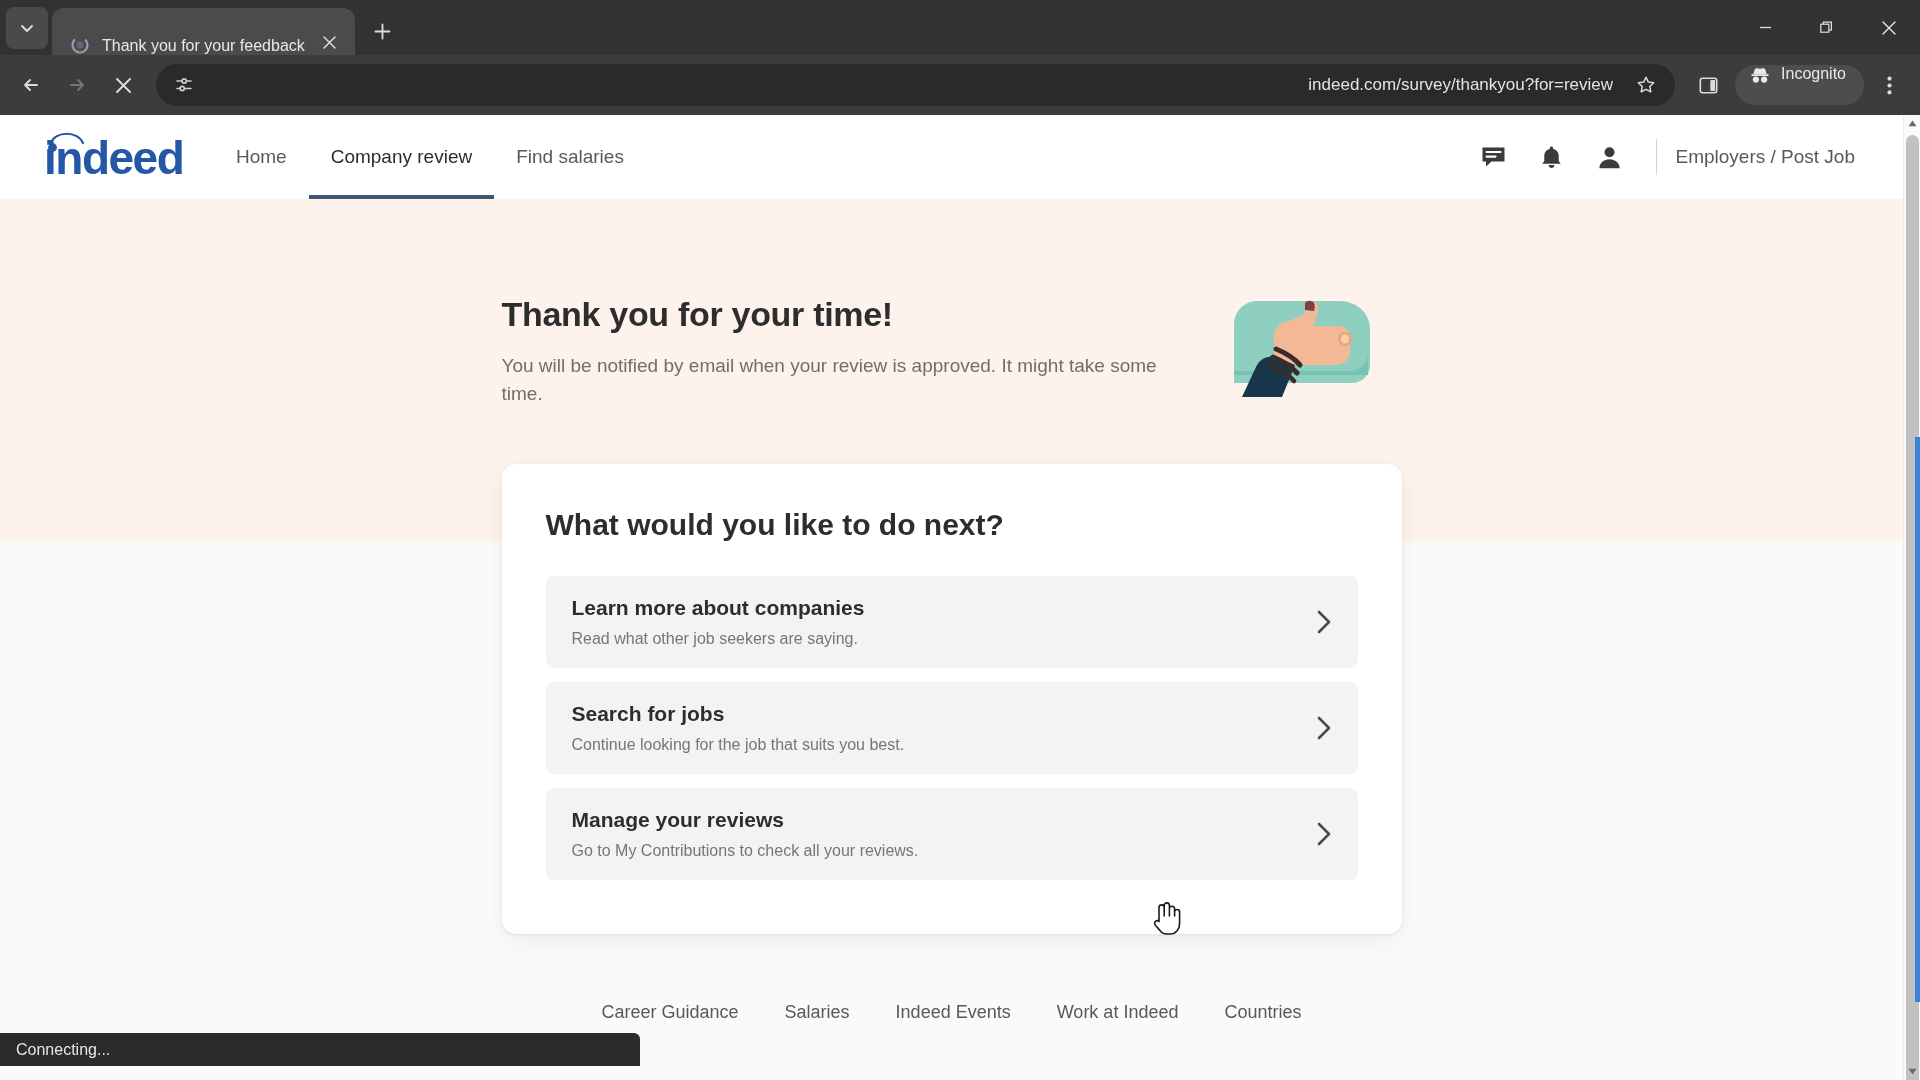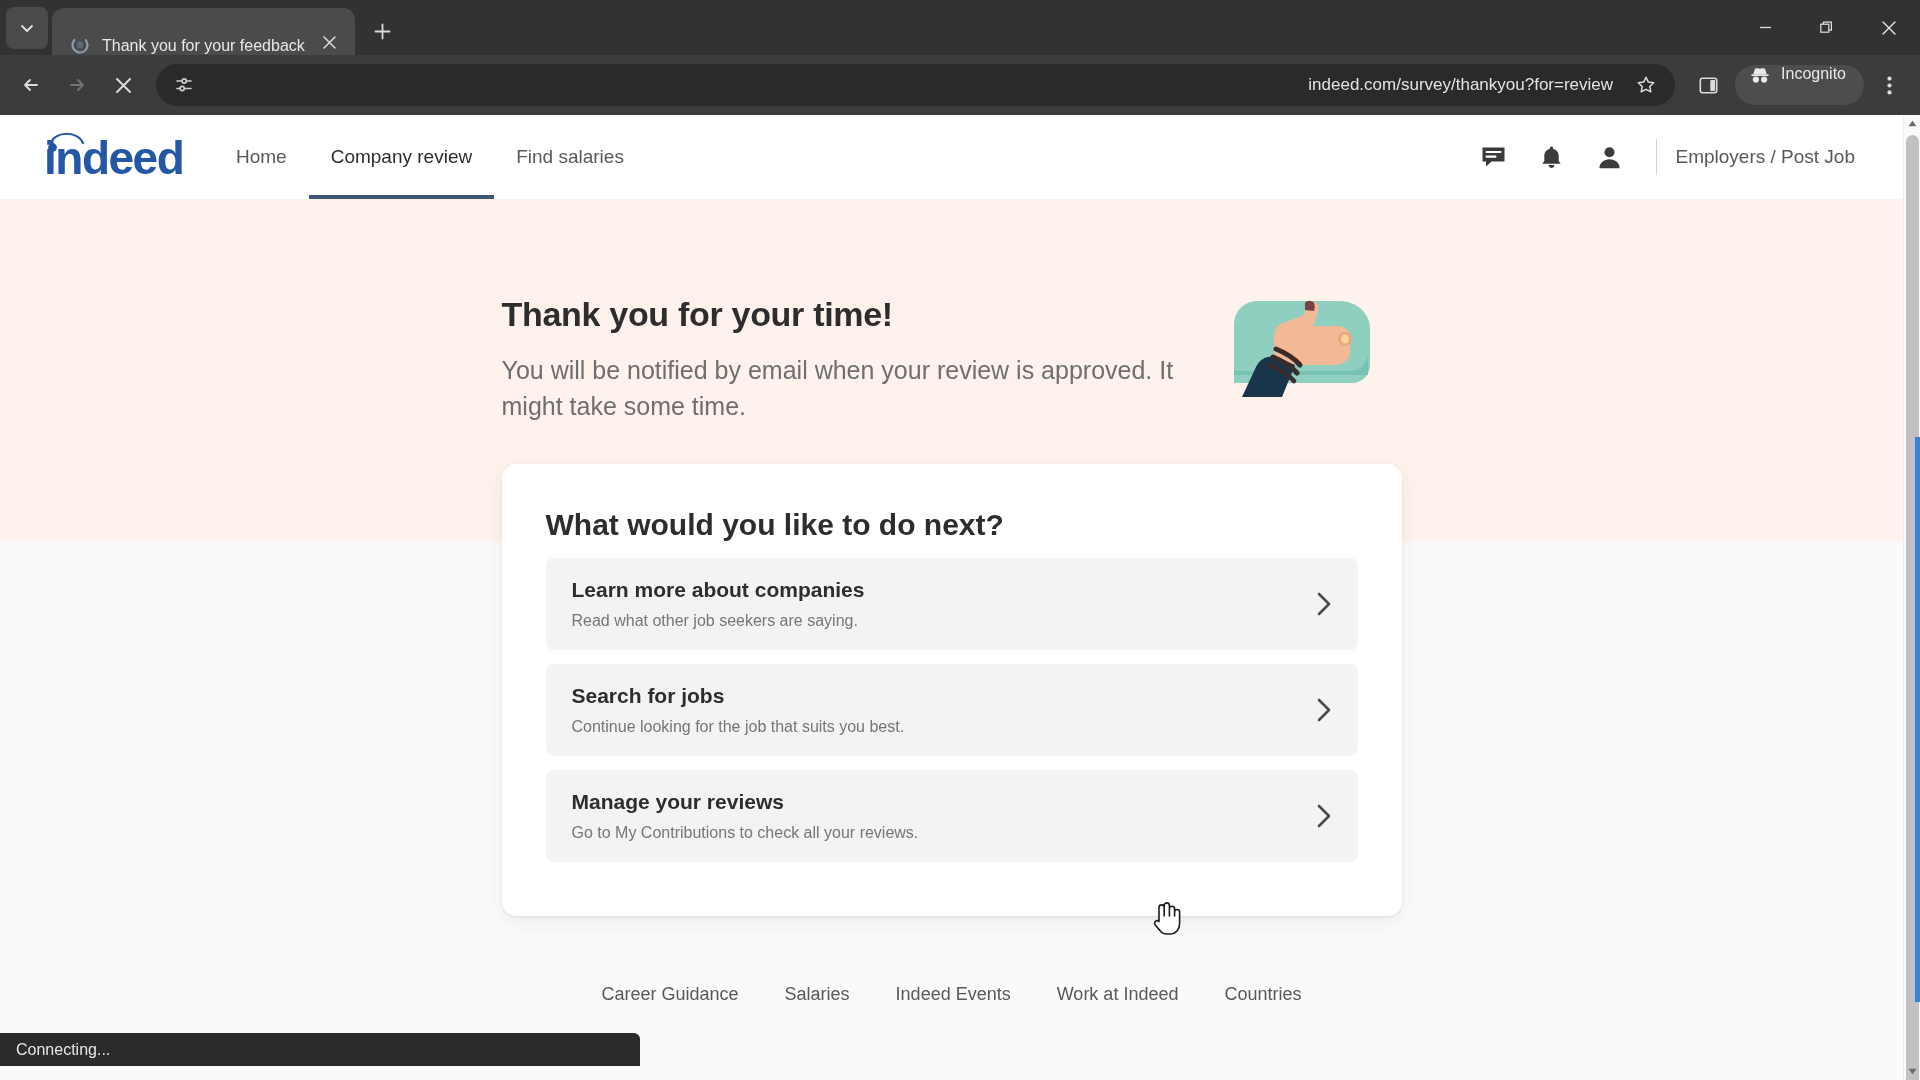--- a/index.html
+++ b/index.html
@@ -107,31 +107,31 @@
   }
   .hero-inner {
     max-width: 900px; margin: 0 auto; display: flex; align-items: flex-start;
     padding-left: 0px;
   }
   .hero-text { flex: 1; padding-top: 26px; }
   .hero-title {
     font-size: 34px; font-weight: bold; color: #2d2d2d; letter-spacing: -0.3px;
     margin-bottom: 18px;
   }
-  .hero-sub { font-size: 25px; color: #6f6f6f; line-height: 1.45; max-width: 700px; margin-top: 16px; }
+  .hero-sub { font-size: 19px; color: #6f6f6f; line-height: 1.45; max-width: 700px; margin-top: 16px; }
   .hero-art { width: 190px; flex: 0 0 190px; padding-top: 10px; }
 
   
   .card-wrap { display: flex; justify-content: center; margin-top: -77px; position: relative; }
   .card {
     width: 900px; background: #fff; border-radius: 14px;
     box-shadow: 0 1px 3px rgba(0,0,0,.08), 0 6px 22px rgba(0,0,0,.06);
     padding: 44px 44px 40px 44px;
   }
-  .card-title { font-size: 30px; font-weight: bold; color: #2d2d2d; margin-bottom: 16px; }
+  .card-title { font-size: 30px; font-weight: bold; color: #2d2d2d; margin-bottom: 34px; }
   .option {
     background: #f3f3f3; border-radius: 8px; padding: 20px 26px;
     display: flex; align-items: center; margin-bottom: 14px; cursor: pointer;
   }
   .option-text { flex: 1; }
   .option-title { font-size: 21px; font-weight: bold; color: #2d2d2d; margin-bottom: 10px; }
   .option-desc { font-size: 16px; color: #767676; }
   .chev { color: #4a4a4a; flex: 0 0 30px; display: flex; justify-content: flex-end; }
 
   

